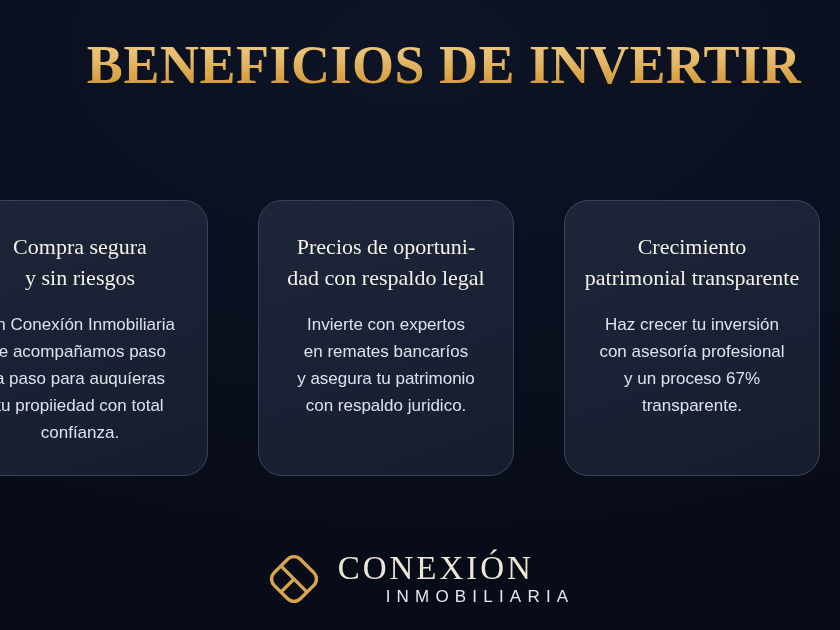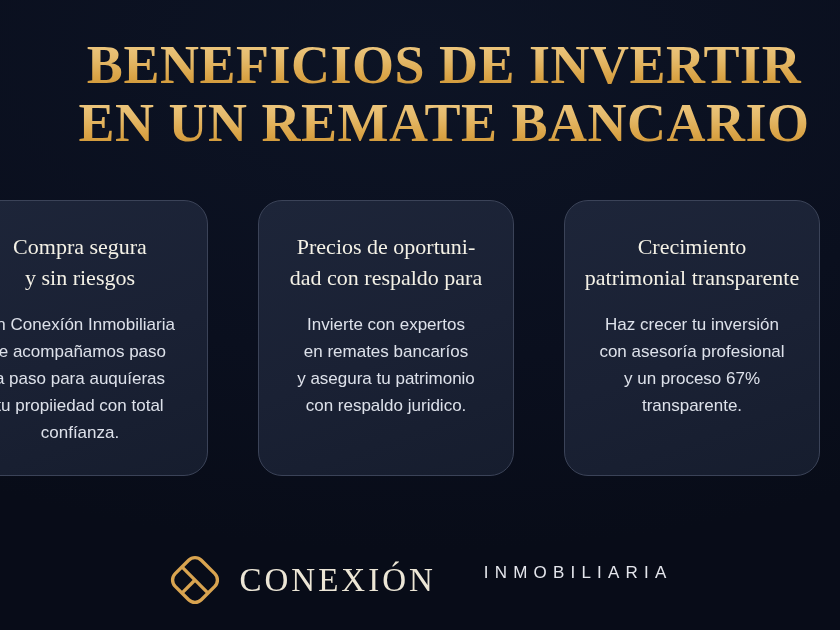--- a/index.html
+++ b/index.html
@@ -98,21 +98,21 @@
     justify-content: center;
     gap: 16px;
   }
   #logo-mark {
     width: 56px;
     height: 56px;
     flex: 0 0 56px;
   }
   #logo-words {
     display: flex;
-    flex-direction: row;
+    flex-direction: column;
     align-items: stretch;
   }
   #logo-wordmark {
     font-family: "Liberation Serif", "DejaVu Serif", serif;
     font-size: 33px;
     line-height: 36px;
     letter-spacing: 3px;
     color: #ece6d6;
     white-space: nowrap;
   }
@@ -128,38 +128,37 @@
     margin-left: 44px;
   }
 </style>
 </head>
 <body>
 
 <div id="poster">
 
   <div id="title-block">
     <div class="title-line">BENEFICIOS DE INVERTIR</div>
-    <div class="title-line">EN UN REMATE BANCARIO</div>
   </div>
 
   <div id="cards-row">
 
     <div class="benefit-card">
       <h2 class="card-title">Compra segura
 y sin riesgos</h2>
       <p class="card-body">En Conexíón Inmobiliaria
 te acompañamos paso
 a paso para auquíeras
 tu propiiedad con total
 confíanza.</p>
     </div>
 
     <div class="benefit-card">
       <h2 class="card-title">Precios de oportuni-
-dad con respaldo para</h2>
+dad con respaldo legal</h2>
       <p class="card-body">Invierte con expertos
 en remates bancaríos
 y asegura tu patrimonio
 con respaldo juridico.</p>
     </div>
 
     <div class="benefit-card">
       <h2 class="card-title">Crecimiento
 patrimonial transparente</h2>
       <p class="card-body">Haz crecer tu inversión

